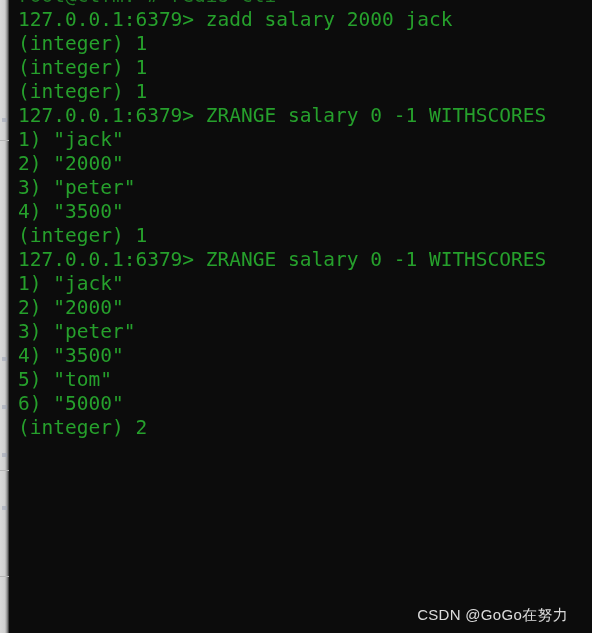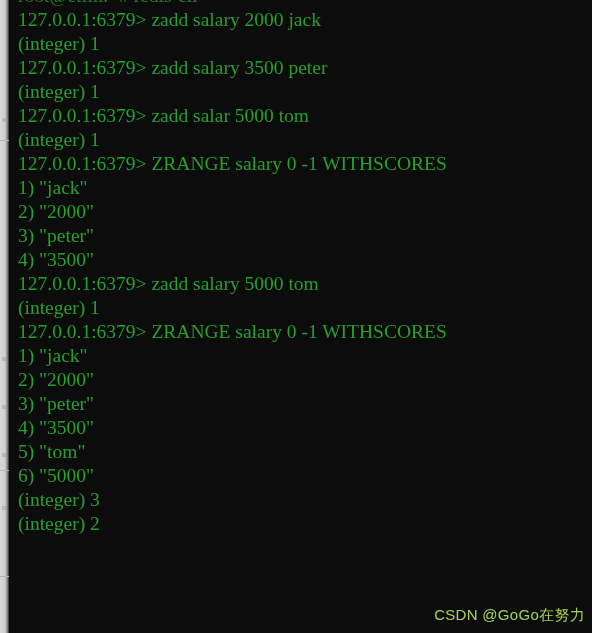--- a/index.html
+++ b/index.html
@@ -44,21 +44,20 @@
   
   #terminal {
     position: absolute;
     left: 9px;
     top: 0;
     right: 0;
     bottom: 0;
     background: #0c0c0c;
     padding-left: 9px;
     box-sizing: border-box;
-    font-family: Liberation Serif, serif;
   }
   .line {
     height: 24px;
     line-height: 24px;
     font-size: 19.5px;
     letter-spacing: 0px;
     color: #26a02c;
     white-space: pre;
   }
   
@@ -72,61 +71,57 @@
     color: #1f7d25;
     white-space: pre;
   }
   #lines {
     position: absolute;
     left: 9px;
     top: 8px;
   }
   #watermark {
     position: absolute;
-    right: 7px;
+    right: 24px;
     bottom: 8px;
     font-family: "Liberation Sans", sans-serif;
     font-size: 15px;
-    color: #bef264;
+    color: #ffffff;
     opacity: .85;
     white-space: pre;
     letter-spacing: .3px;
   }
 </style>
 </head>
 <body>
 
 <div id="screen">
 
   <div id="terminal">
 
     <div id="line-clip">root@ctfm:~# redis-cli</div>
 
     <div id="lines">
         <div class="line">127.0.0.1:6379&gt; zadd salary 2000 jack</div>
         <div class="line">(integer) 1</div>
-        <div class="line">127.0.0.1:6379&gt; zadd salary 3500 peter</div>
         <div class="line">(integer) 1</div>
-        <div class="line">127.0.0.1:6379&gt; zadd salar 5000 tom</div>
         <div class="line">(integer) 1</div>
         <div class="line">127.0.0.1:6379&gt; ZRANGE salary 0 -1 WITHSCORES</div>
         <div class="line">1) "jack"</div>
         <div class="line">2) "2000"</div>
         <div class="line">3) "peter"</div>
         <div class="line">4) "3500"</div>
-        <div class="line">127.0.0.1:6379&gt; zadd salary 5000 tom</div>
         <div class="line">(integer) 1</div>
         <div class="line">127.0.0.1:6379&gt; ZRANGE salary 0 -1 WITHSCORES</div>
         <div class="line">1) "jack"</div>
         <div class="line">2) "2000"</div>
         <div class="line">3) "peter"</div>
         <div class="line">4) "3500"</div>
         <div class="line">5) "tom"</div>
         <div class="line">6) "5000"</div>
-        <div class="line">(integer) 3</div>
         <div class="line">(integer) 2</div>
       </div>
   </div>
 
   <div id="left-gutter">
     <div class="gutter-mark" style="top:118px"></div>
     <div class="gutter-rule" style="top:140px"></div>
     <div class="gutter-mark" style="top:357px"></div>
     <div class="gutter-mark" style="top:405px"></div>
     <div class="gutter-mark" style="top:453px"></div>

